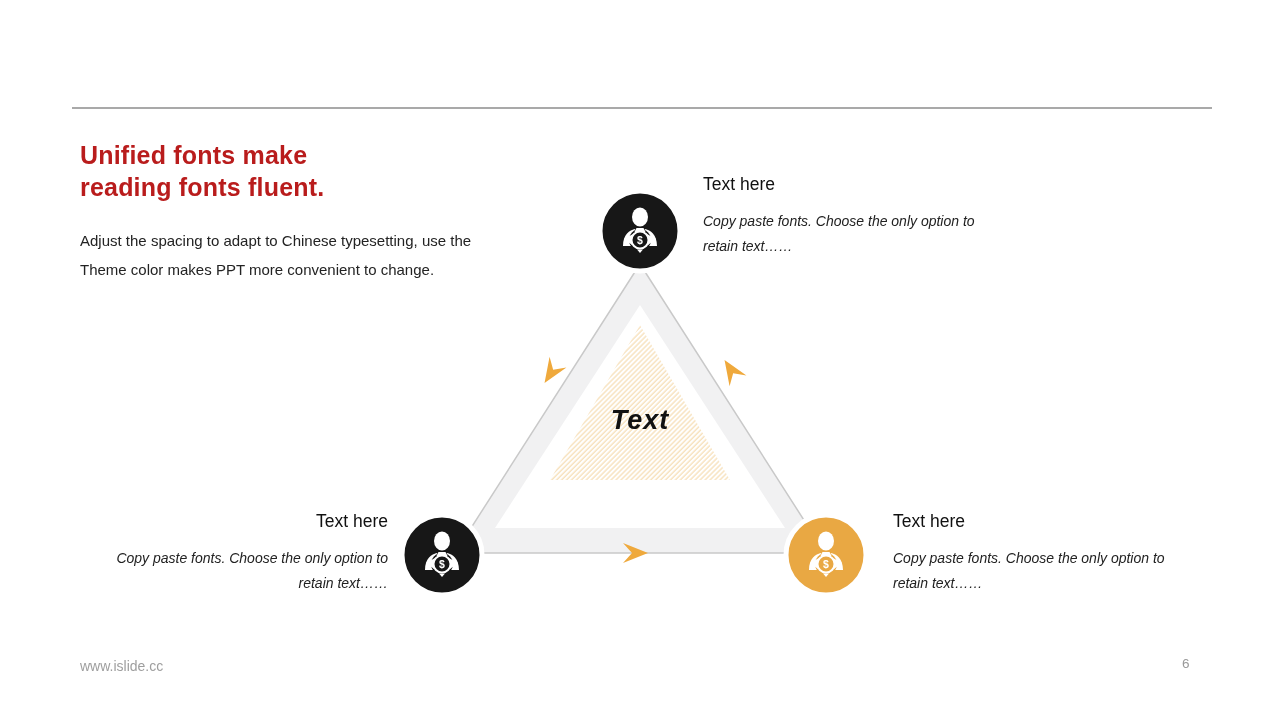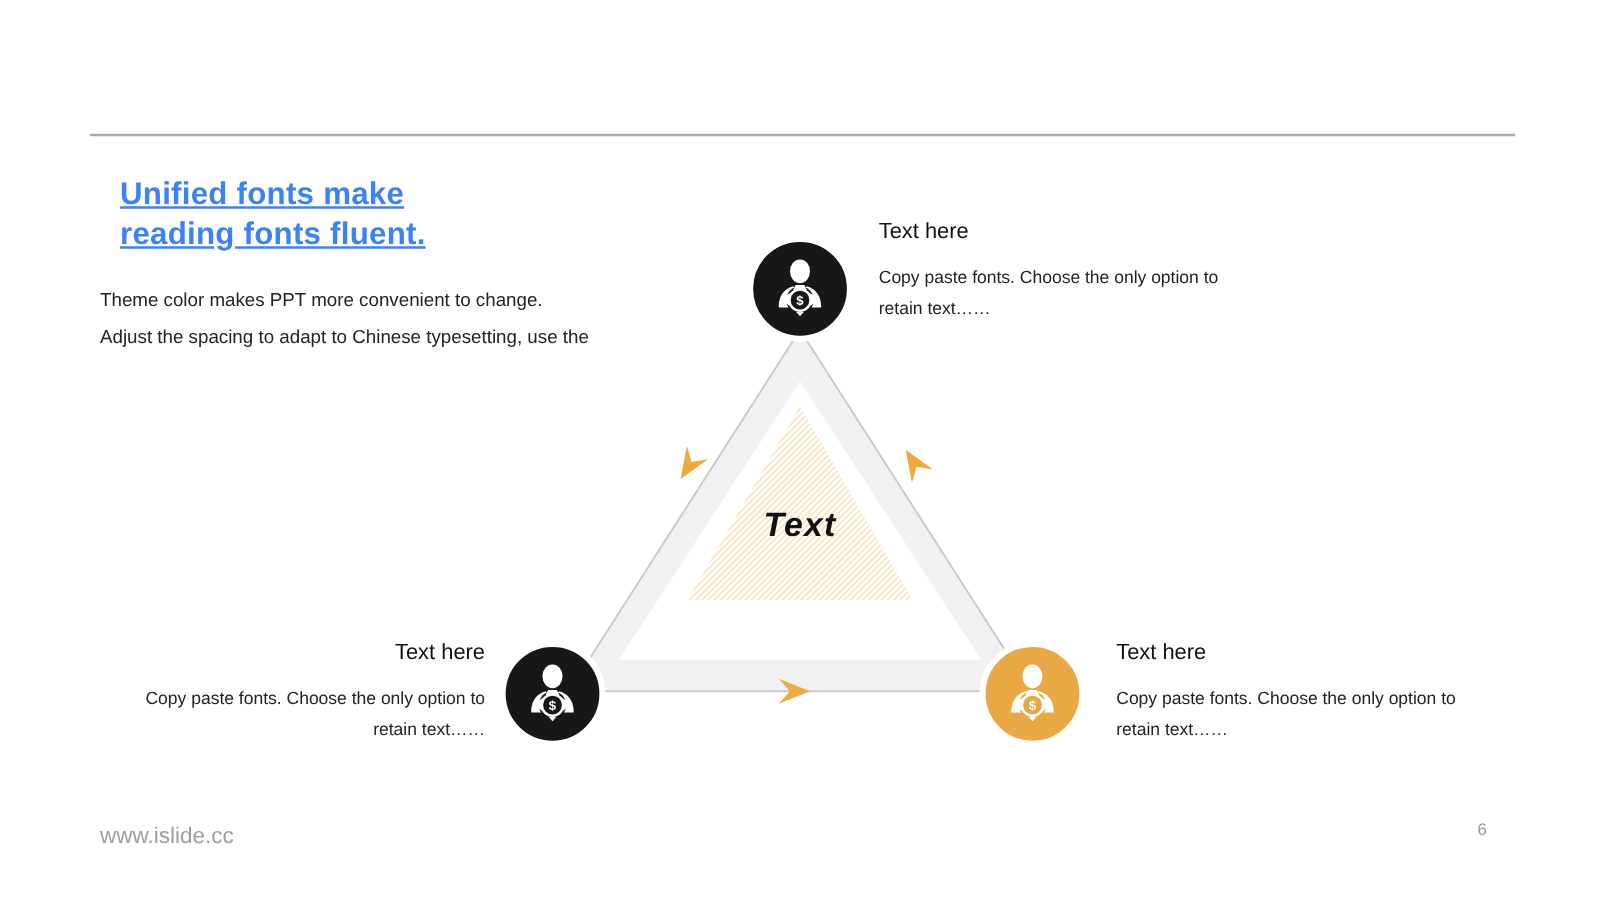--- a/index.html
+++ b/index.html
@@ -11,68 +11,68 @@
     overflow: hidden;
   }
   .slide { position: absolute; inset: 0; background: #fff; }
 
   .divider {
     position: absolute; left: 72px; top: 107px;
     width: 1140px; height: 1.5px; background: #a9a9a9;
   }
 
   .title {
-    position: absolute; left: 96px; top: 139px;
-    font-size: 25px; font-weight: bold; color: #3b82f6;
-    line-height: 32px; letter-spacing: 0.2px; text-decoration: underline;
+    position: absolute; left: 80px; top: 139px;
+    font-size: 25px; font-weight: bold; color: #b91c1c;
+    line-height: 32px; letter-spacing: 0.2px;
   }
   .intro {
     position: absolute; left: 80px; top: 226px;
     font-size: 15px; color: #232323; line-height: 29px;
   }
   .intro div { white-space: nowrap; }
 
   .node-block { position: absolute; width: 300px; }
   .node-block.top    { left: 703px; top: 173px; }
   .node-block.bl     { left: 88px;  top: 510px; text-align: right; }
   .node-block.br     { left: 893px; top: 510px; }
   .node-heading {
     font-size: 17.5px; font-weight: normal; color: #111;
     line-height: 22px; margin-bottom: 14px;
   }
   .node-desc { font-size: 14px; color: #222; line-height: 25px; }
-  .node-desc div { white-space: nowrap; }
+  .node-desc div { white-space: nowrap; font-style: italic; }
 
   .diagram-svg { position: absolute; left: 380px; top: 180px; }
   .diagram-svg text { font-family: "Liberation Sans", sans-serif; }
 
   .footer-url {
     position: absolute; left: 80px; top: 658px;
-    font-size: 18px; color: #9e9e9e; text-decoration: none;
+    font-size: 14px; color: #9e9e9e; text-decoration: none;
   }
   .page-number {
     position: absolute; left: 1182px; top: 656px;
     font-size: 13.5px; color: #999;
   }
 </style>
 </head>
 <body>
 
 <div class="slide">
 
   <div class="divider"></div>
 
   <div class="title">
     <div>Unified fonts make</div>
     <div>reading fonts fluent.</div>
   </div>
 
   <div class="intro">
+    <div>Adjust the spacing to adapt to Chinese typesetting, use the</div>
     <div>Theme color makes PPT more convenient to change.</div>
-    <div>Adjust the spacing to adapt to Chinese typesetting, use the</div>
   </div>
 
   <svg class="diagram-svg" width="520" height="440" viewBox="0 0 520 440">
     <defs>
       <pattern id="hatch" width="3.5" height="3.5" patternUnits="userSpaceOnUse" patternTransform="rotate(45)">
         <line x1="1" y1="0" x2="1" y2="3.5" stroke-width="1.3" stroke="#F6DFB7"></line>
       </pattern>
 
       <g id="money-person">
         <circle r="40" fill="currentColor" stroke="#ffffff" stroke-width="5"></circle>

